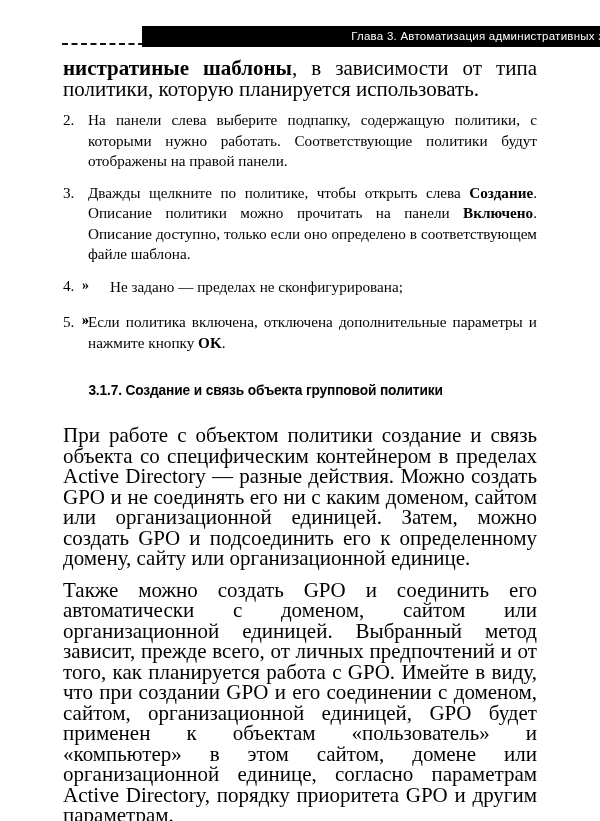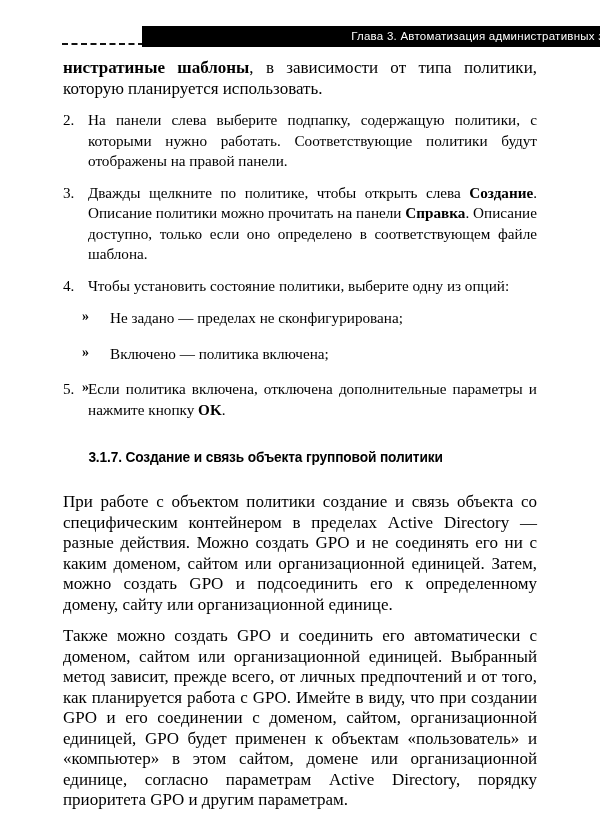--- a/index.html
+++ b/index.html
@@ -63,21 +63,21 @@
   
   .content {
     position: absolute;
     left: 63px;
     top: 58px;
     width: 474px;
   }
 
   p.para {
     margin: 0 0 11px 0;
-    font-size: 17px;
+    font-size: 21px;
     line-height: 20.5px;
     text-align: justify;
     text-justify: inter-word;
     hyphens: manual;
   }
 
   
   .olist {
     margin: 0;
     padding: 0;
@@ -204,37 +204,35 @@
     <p class="para"><b>нистратиные шаблоны</b><span>, в зависимости от типа политики, которую планируется использовать.</span></p>
 
     <ol class="olist">
 
       <li>
         <span class="num">2.</span>
         <span>На панели слева выберите подпапку, содержащую политики, с которыми нужно работать. Соответствующие политики будут отображены на правой панели.</span>
       </li>
 
       <li>
-        <span class="num">3.</span><span>Дважды щелкните по политике, чтобы открыть слева </span><b>Создание</b><span>. Описание политики можно прочитать на панели </span><b>Справка</b><span>. Описание доступно, только если оно определено в соответствующем файле шаблона.</span>
+        <span class="num">3.</span><span>Дважды щелкните по политике, чтобы открыть слева </span><b>Создание</b><span>. Описание политики можно прочитать на панели </span><b>Включено</b><span>. Описание доступно, только если оно определено в соответствующем файле шаблона.</span>
       </li>
 
       <li>
         <span class="num">4.</span>
-        <span>Чтобы установить состояние политики, выберите одну из опций:</span>
       </li>
     </ol>
 
     <ul class="blist">
       <li>
         <span class="bullet">»</span>
         <span>Не задано — пределах не сконфигурирована;</span>
       </li>
       <li>
         <span class="bullet">»</span>
-        <span>Включено — политика включена;</span>
       </li>
       <li>
         <span class="bullet">»</span>
       </li>
     </ul>
 
     <ol class="olist">
       <li>
         <span class="num">5.</span><span>Если политика включена, отключена дополнительные параметры и нажмите кнопку </span><b>OK</b><span>.</span>
       </li>

